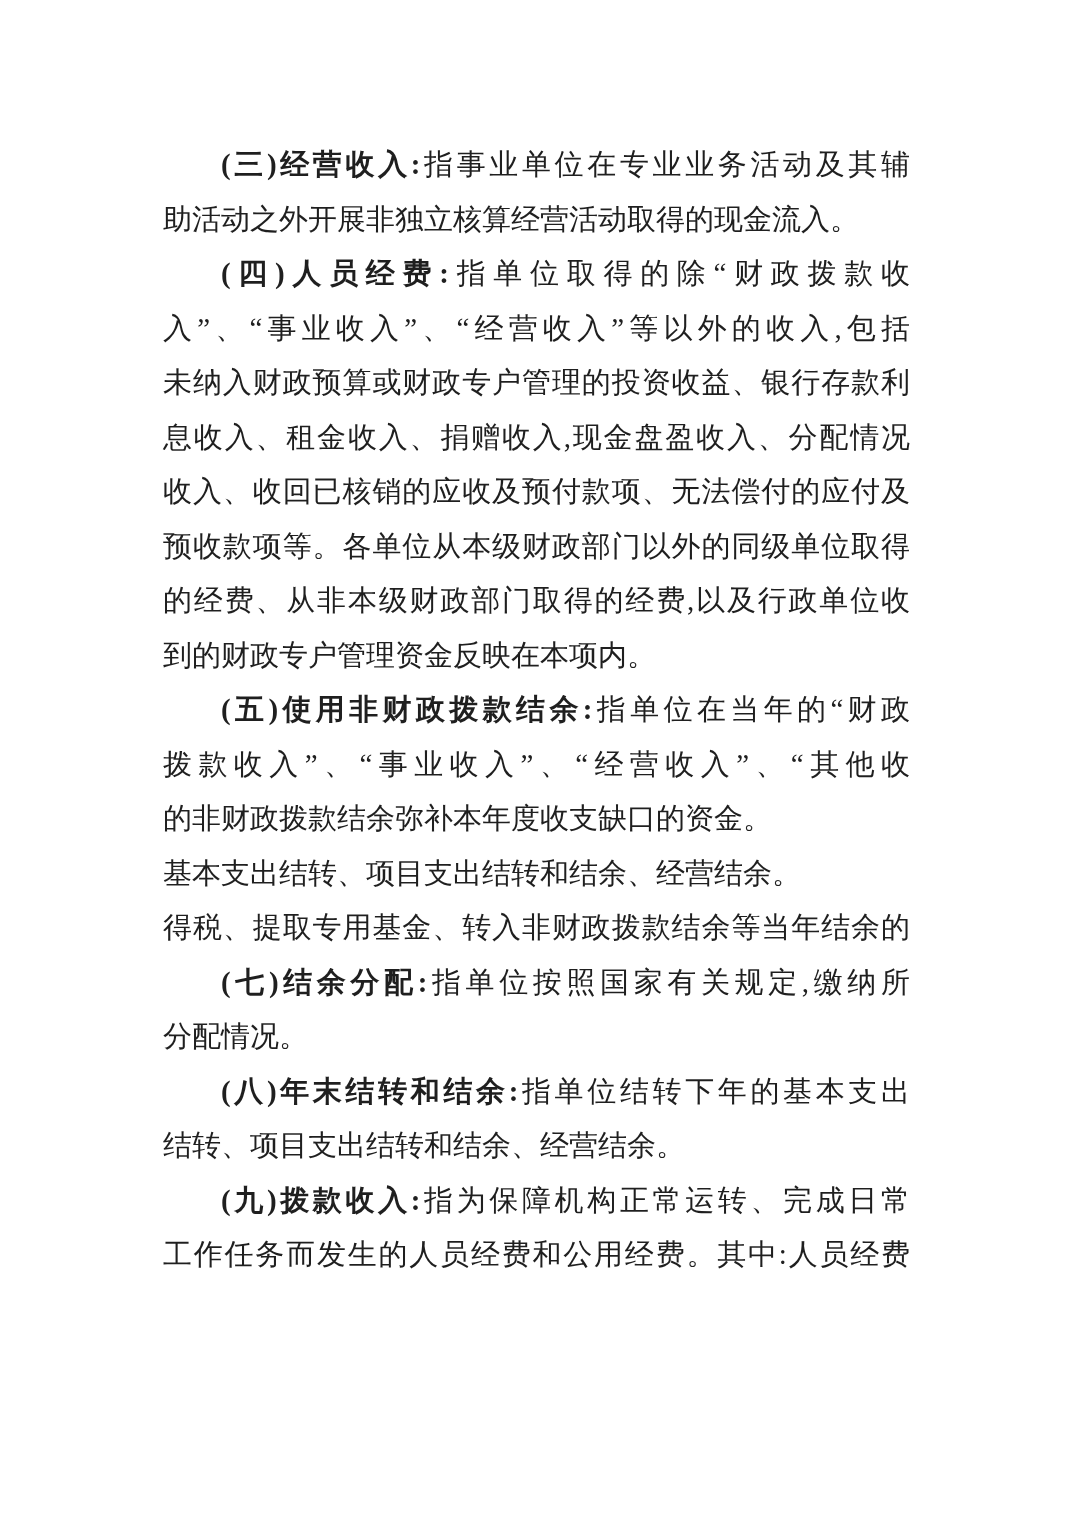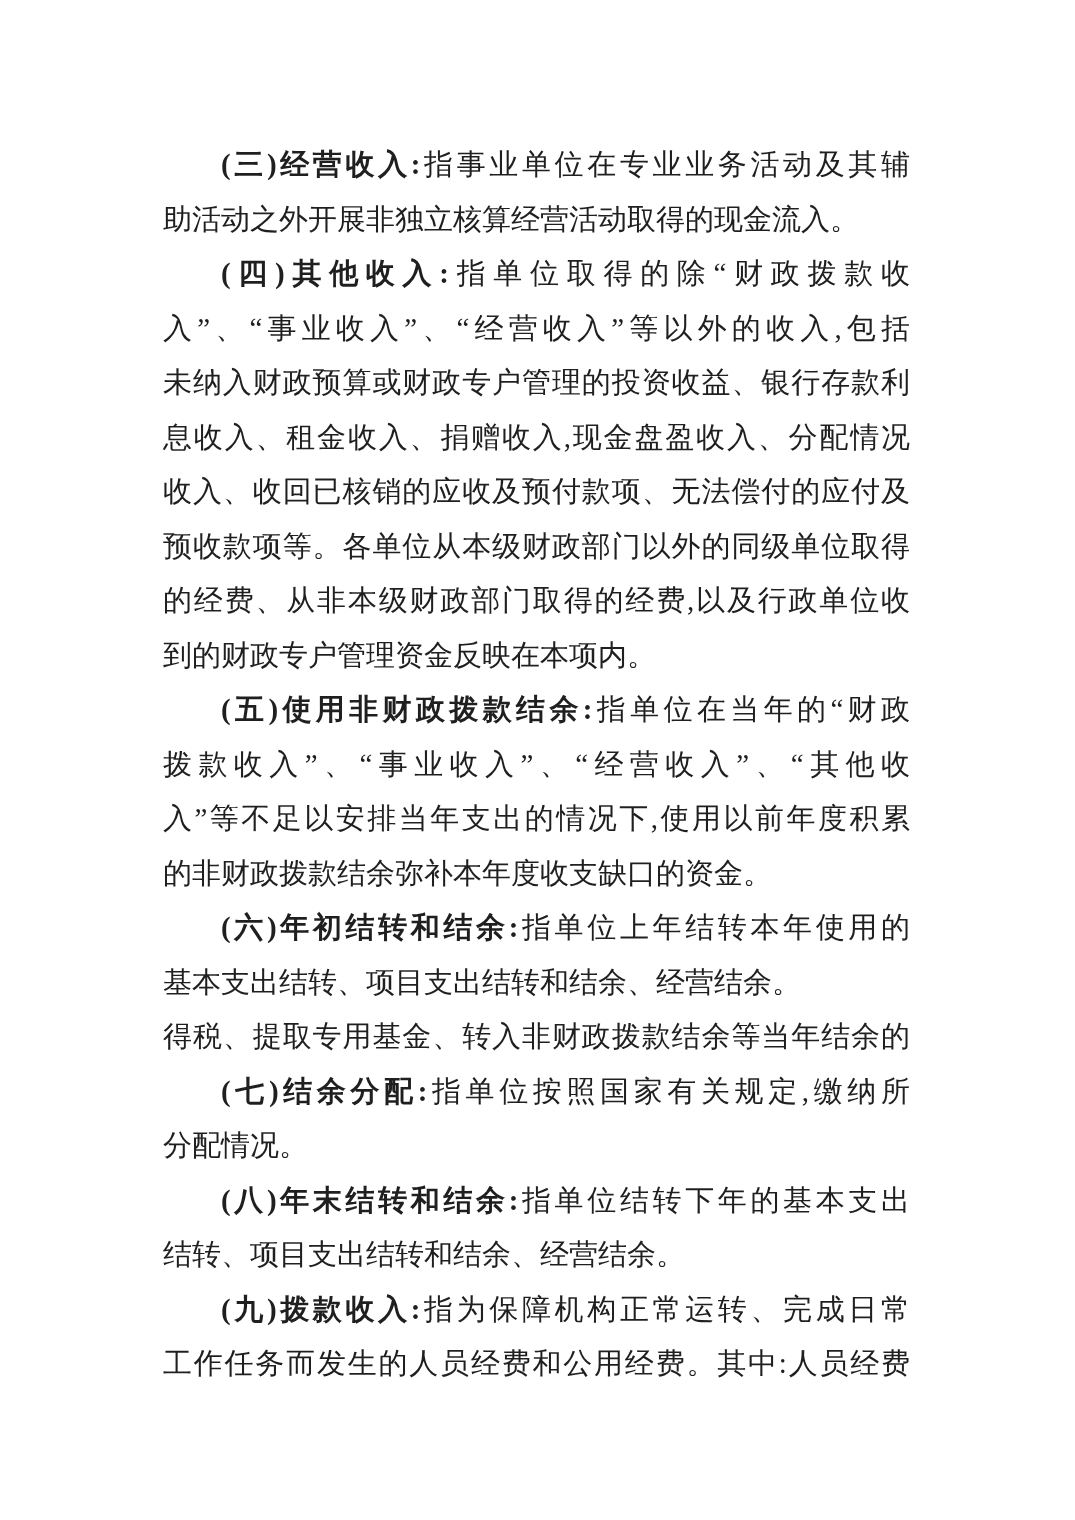--- a/index.html
+++ b/index.html
@@ -46,39 +46,37 @@
 
 <div class="page">
   <div class="content">
 
     <div class="para">
       <div class="line first"><span class="label">(三)经营收入:</span><span>指事业单位在专业业务活动及其辅</span></div>
       <div class="line end">助活动之外开展非独立核算经营活动取得的现金流入。</div>
     </div>
 
     <div class="para">
-      <div class="line first"><span class="label">(四)其他收入:</span><span>指单位取得的除“财政拨款收</span></div>
+      <div class="line first"><span class="label">(四)人员经费:</span><span>指单位取得的除“财政拨款收</span></div>
       <div class="line">入”、“事业收入”、“经营收入”等以外的收入,包括</div>
       <div class="line">未纳入财政预算或财政专户管理的投资收益、银行存款利</div>
       <div class="line">息收入、租金收入、捐赠收入,现金盘盈收入、分配情况</div>
       <div class="line">收入、收回已核销的应收及预付款项、无法偿付的应付及</div>
       <div class="line">预收款项等。各单位从本级财政部门以外的同级单位取得</div>
       <div class="line">的经费、从非本级财政部门取得的经费,以及行政单位收</div>
       <div class="line end">到的财政专户管理资金反映在本项内。</div>
     </div>
 
     <div class="para">
       <div class="line first"><span class="label">(五)使用非财政拨款结余:</span><span>指单位在当年的“财政</span></div>
       <div class="line">拨款收入”、“事业收入”、“经营收入”、“其他收</div>
-      <div class="line">入”等不足以安排当年支出的情况下,使用以前年度积累</div>
       <div class="line end">的非财政拨款结余弥补本年度收支缺口的资金。</div>
     </div>
 
     <div class="para">
-      <div class="line first"><span class="label">(六)年初结转和结余:</span><span>指单位上年结转本年使用的</span></div>
       <div class="line end">基本支出结转、项目支出结转和结余、经营结余。</div>
     </div>
 
     <div class="para">
       <div class="line">得税、提取专用基金、转入非财政拨款结余等当年结余的</div>
       <div class="line first"><span class="label">(七)结余分配:</span><span>指单位按照国家有关规定,缴纳所</span></div>
       <div class="line end">分配情况。</div>
     </div>
 
     <div class="para">

